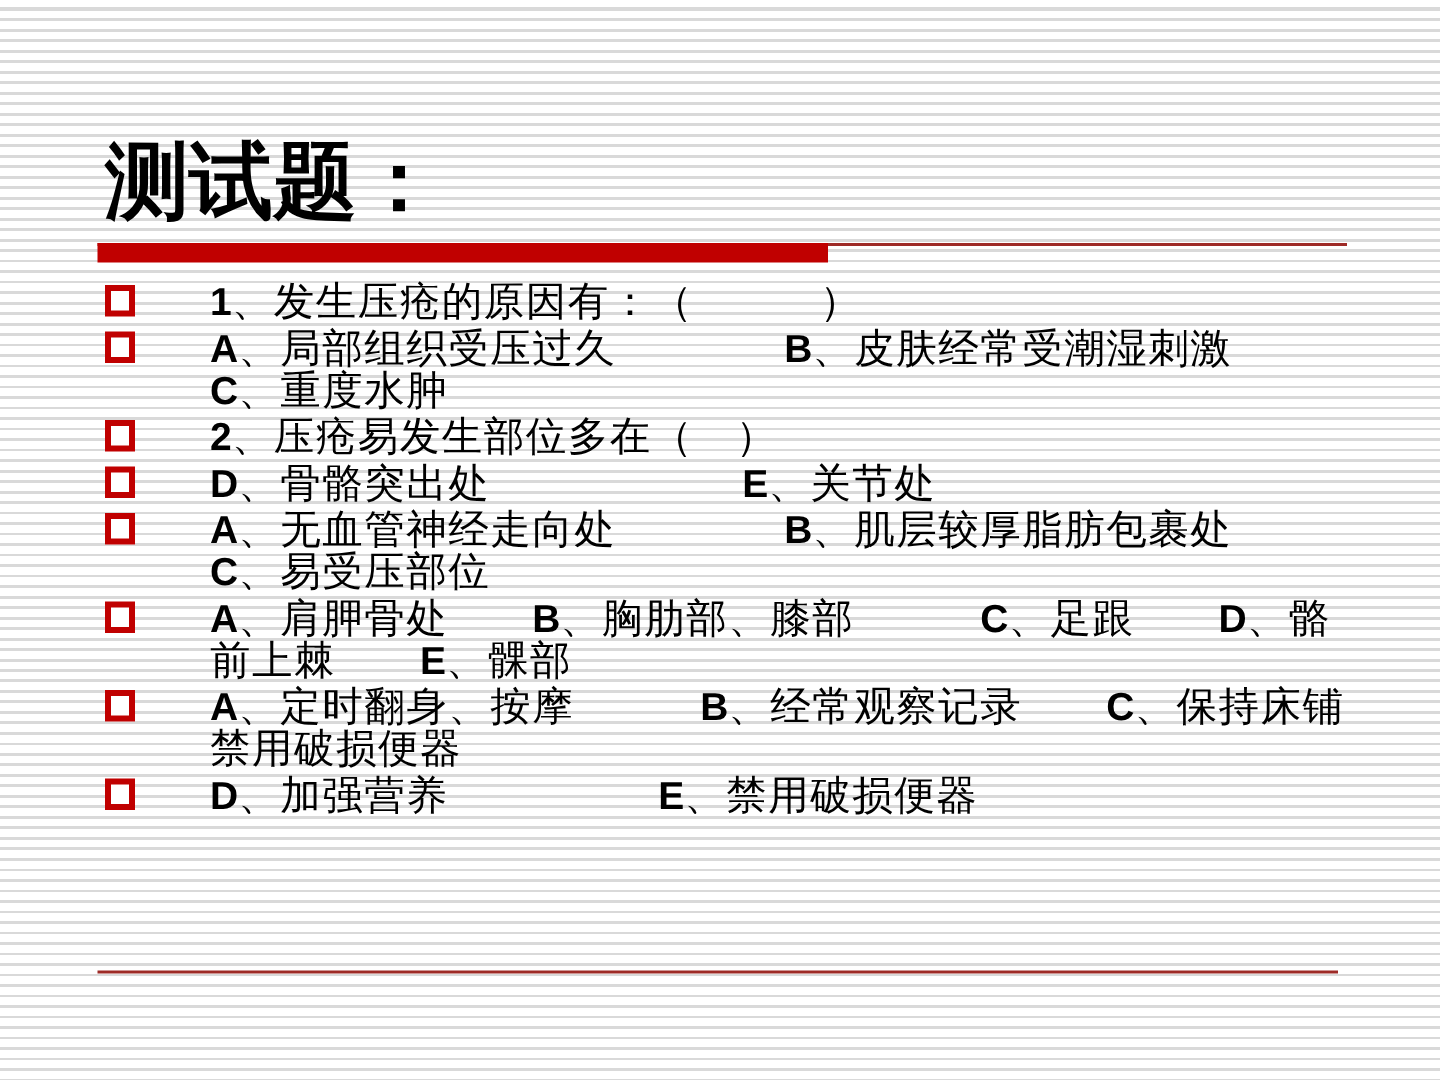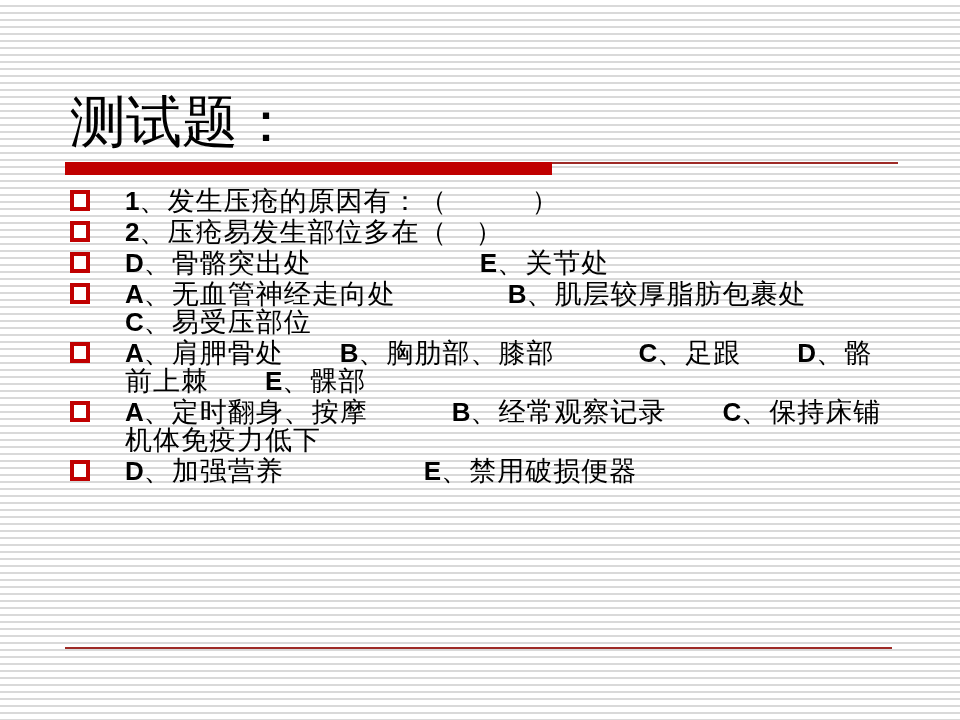--- a/index.html
+++ b/index.html
@@ -8,41 +8,41 @@
     background-color:#ffffff;
     background-image:repeating-linear-gradient(180deg,
       #ffffff 0px,#ffffff 5px,
       #d9d9d9 5px,#d9d9d9 7px);
     font-family:"Liberation Serif","DejaVu Serif",serif;
     color:#000;
   }
   .slide{position:absolute;inset:0;}
   .title{
     position:absolute;left:70px;top:94px;
-    font-size:56px;line-height:56px;font-weight:400;
+    font-size:56px;line-height:56px;font-weight:700;
     color:#000;white-space:nowrap;
   }
   .header-rule{
     position:absolute;left:65px;top:162px;width:833px;height:2px;
     background:#9e2b27;
   }
   .header-bar{
     position:absolute;left:65px;top:162px;width:487px;height:13px;
     background:#c00000;
   }
   .footer-rule{
     position:absolute;left:65px;top:647px;width:827px;height:2px;
     background:#9e2b27;
   }
   .content{
     position:absolute;left:70px;top:187px;width:860px;
   }
   .item{
     position:relative;
-    padding-left:55px;
+    padding-left:70px;
     margin-bottom:3px;
     font-size:27px;line-height:28px;letter-spacing:1px;
   }
   .item .bullet{
     position:absolute;left:0;top:3px;
     width:12px;height:13px;
     border:4px solid #c00000;
     background:#ffffff;
     display:block;
   }
@@ -63,40 +63,45 @@
   <div class="title">测试题：</div>
   <div class="header-rule" style="background: rgb(158, 43, 39);"></div>
   <div class="header-bar" style="background: rgb(192, 0, 0);"></div>
   <div class="content">
       <div class="item">
         <span class="bullet" style="border-color: rgb(192, 0, 0);"></span>
         <div class="line"><b class="ltr">1</b>、发生压疮的原因有：（　　　）</div>
       </div>
       <div class="item">
         <span class="bullet" style="border-color: rgb(192, 0, 0);"></span>
+        <div class="line"><b class="ltr">A</b>、局部组织受压过久　　　　<b class="ltr">B</b>、皮肤经常受潮湿刺激</div>
+        <div class="line"><b class="ltr">C</b>、重度水肿</div>
+      </div>
+      <div class="item">
+        <span class="bullet" style="border-color: rgb(192, 0, 0);"></span>
         <div class="line"><b class="ltr">2</b>、压疮易发生部位多在（　）</div>
       </div>
       <div class="item">
         <span class="bullet" style="border-color: rgb(192, 0, 0);"></span>
         <div class="line"><b class="ltr">D</b>、骨骼突出处　　　　　　<b class="ltr">E</b>、关节处</div>
       </div>
       <div class="item">
         <span class="bullet" style="border-color: rgb(192, 0, 0);"></span>
         <div class="line"><b class="ltr">A</b>、无血管神经走向处　　　　<b class="ltr">B</b>、肌层较厚脂肪包裹处</div>
         <div class="line"><b class="ltr">C</b>、易受压部位</div>
       </div>
       <div class="item">
         <span class="bullet" style="border-color: rgb(192, 0, 0);"></span>
         <div class="line"><b class="ltr">A</b>、肩胛骨处　　<b class="ltr">B</b>、胸肋部、膝部　　　<b class="ltr">C</b>、足跟　　<b class="ltr">D</b>、骼</div>
         <div class="line">前上棘　　<b class="ltr">E</b>、髁部</div>
       </div>
       <div class="item">
         <span class="bullet" style="border-color: rgb(192, 0, 0);"></span>
         <div class="line"><b class="ltr">A</b>、定时翻身、按摩　　　<b class="ltr">B</b>、经常观察记录　　<b class="ltr">C</b>、保持床铺</div>
-        <div class="line">机体免疫力低下</div>
+        <div class="line">禁用破损便器</div>
       </div>
       <div class="item">
         <span class="bullet" style="border-color: rgb(192, 0, 0);"></span>
         <div class="line"><b class="ltr">D</b>、加强营养　　　　　<b class="ltr">E</b>、禁用破损便器</div>
       </div>
     </div>
   <div class="footer-rule" style="background: rgb(158, 43, 39);"></div>
 </div>
 
 </body></html>

